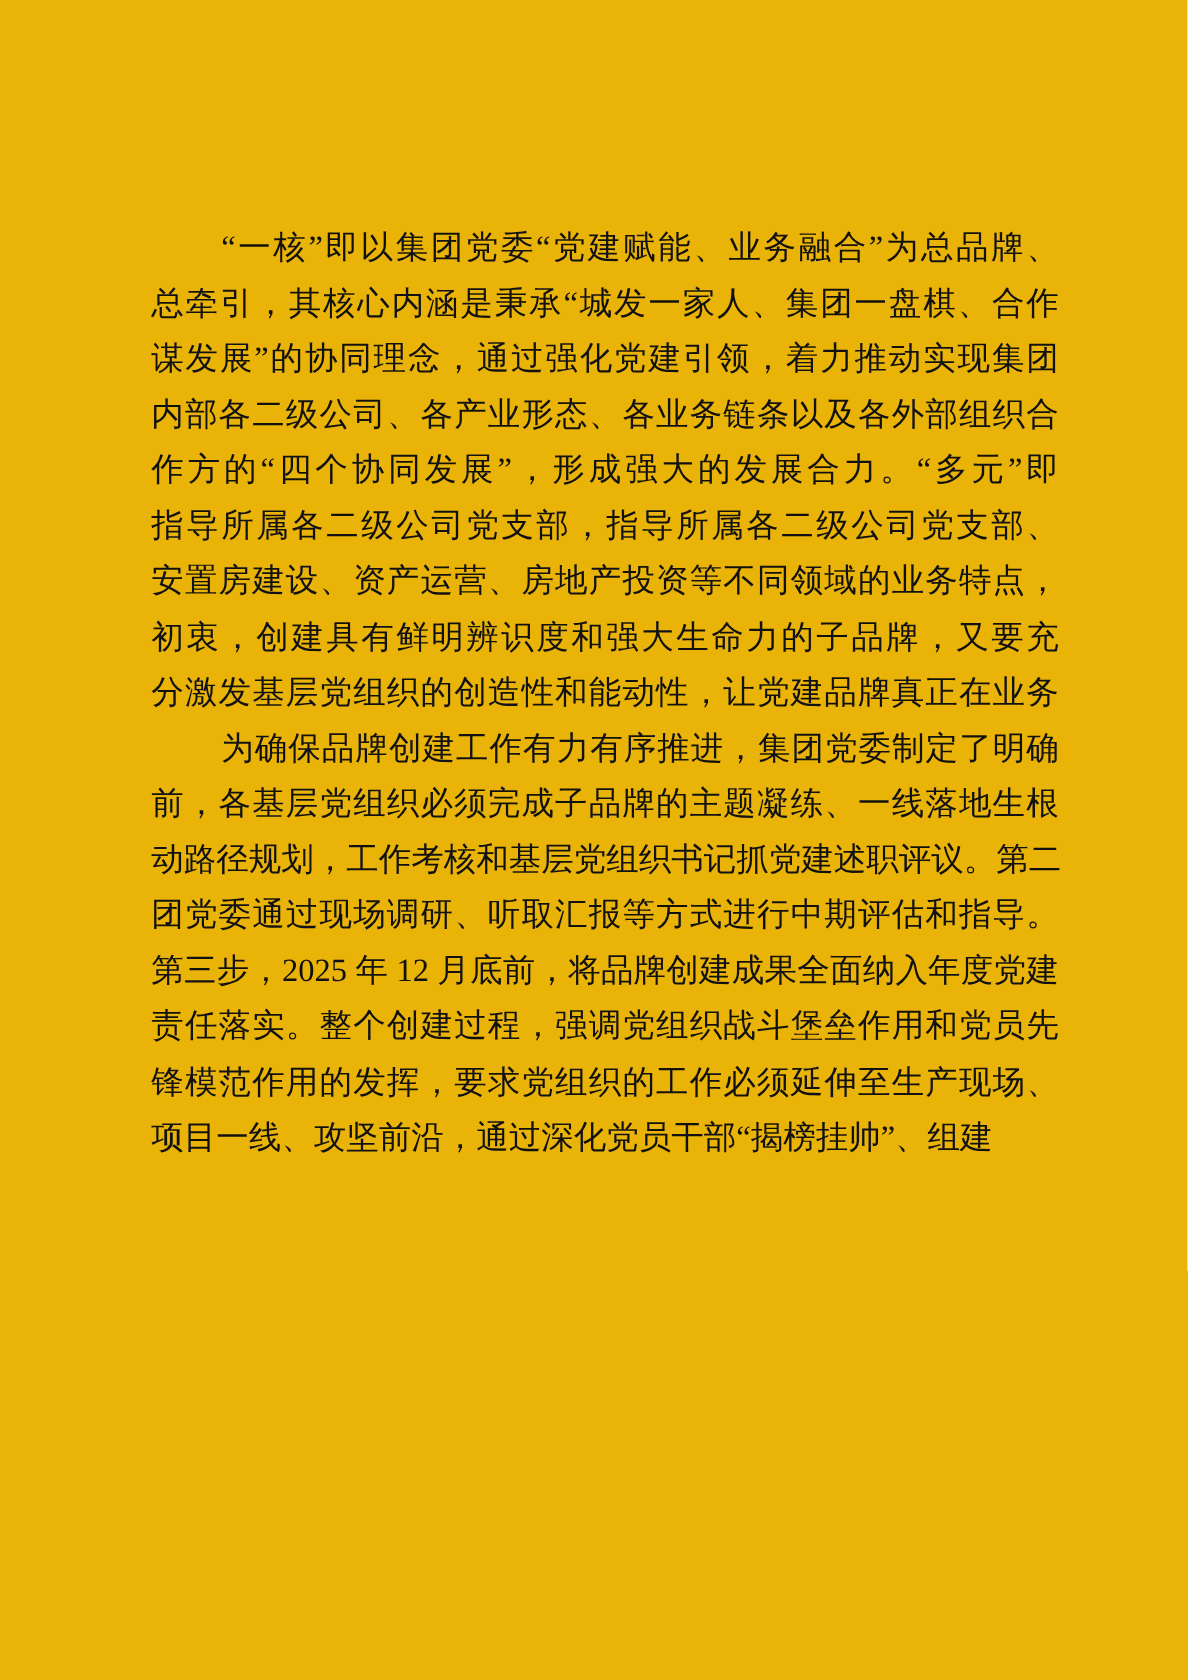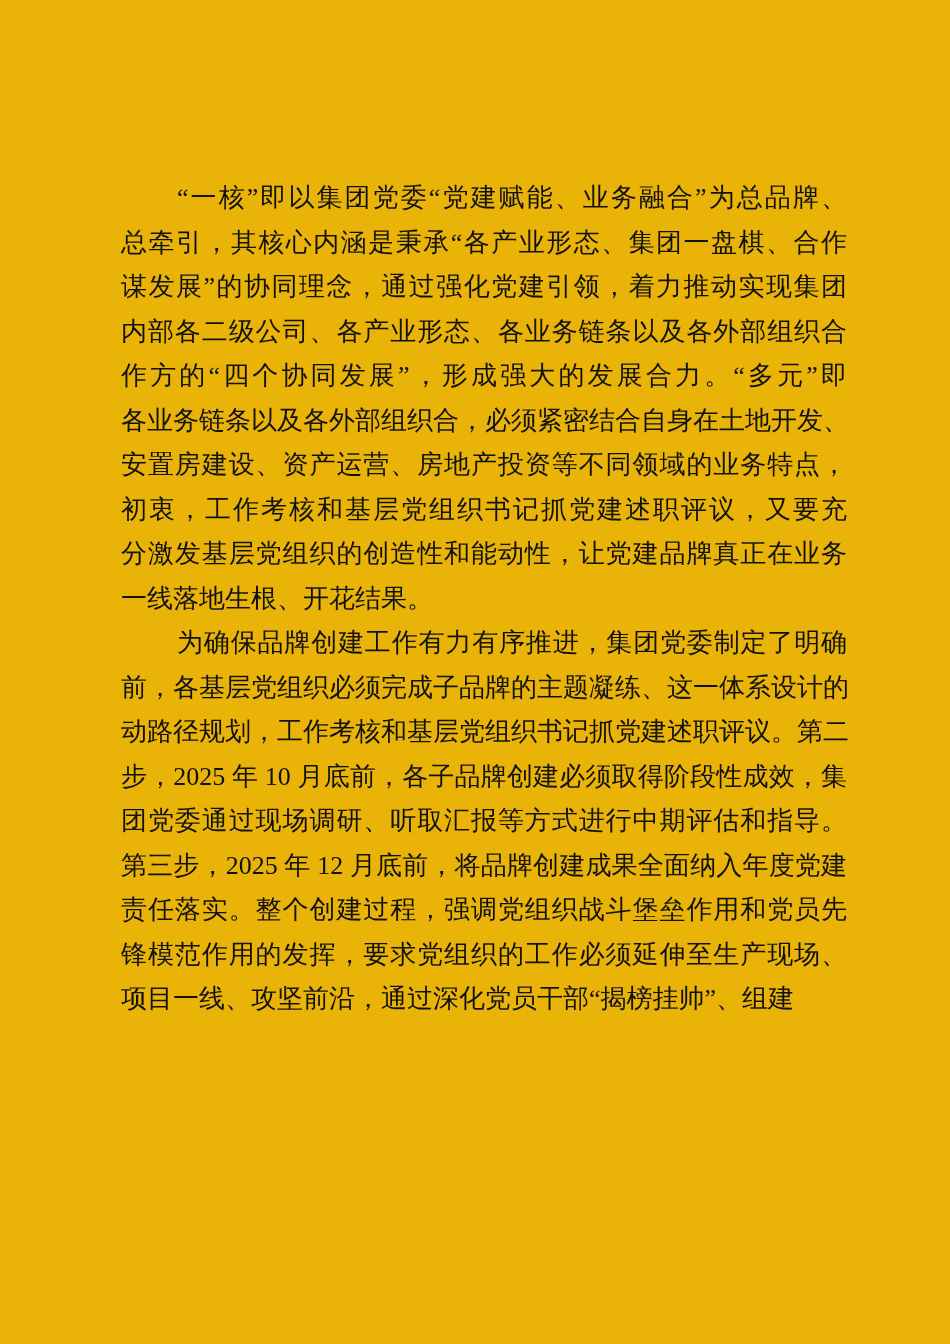--- a/index.html
+++ b/index.html
@@ -44,36 +44,34 @@
   }
 </style>
 </head>
 <body>
 
 <div class="page">
   <div class="doc-body">
 
     <div class="paragraph">
       <div class="line first">“一核”即以集团党委“党建赋能、业务融合”为总品牌、</div>
-      <div class="line">总牵引，其核心内涵是秉承“各产业形态、集团一盘棋、合作</div>
+      <div class="line">总牵引，其核心内涵是秉承“城发一家人、集团一盘棋、合作</div>
       <div class="line">谋发展”的协同理念，通过强化党建引领，着力推动实现集团</div>
       <div class="line">内部各二级公司、各产业形态、各业务链条以及各外部组织合</div>
       <div class="line">作方的“四个协同发展”，形成强大的发展合力。“多元”即</div>
-      <div class="line">各业务链条以及各外部组织合，必须紧密结合自身在土地开发、</div>
+      <div class="line">指导所属各二级公司党支部，指导所属各二级公司党支部、</div>
       <div class="line">安置房建设、资产运营、房地产投资等不同领域的业务特点，</div>
-      <div class="line">初衷，工作考核和基层党组织书记抓党建述职评议，又要充</div>
+      <div class="line">初衷，创建具有鲜明辨识度和强大生命力的子品牌，又要充</div>
       <div class="line">分激发基层党组织的创造性和能动性，让党建品牌真正在业务</div>
-      <div class="line last">一线落地生根、开花结果。</div>
     </div>
 
     <div class="paragraph">
       <div class="line first">为确保品牌创建工作有力有序推进，集团党委制定了明确</div>
-      <div class="line">前，各基层党组织必须完成子品牌的主题凝练、这一体系设计的</div>
+      <div class="line">前，各基层党组织必须完成子品牌的主题凝练、一线落地生根</div>
       <div class="line">动路径规划，工作考核和基层党组织书记抓党建述职评议。第二</div>
-      <div class="line">步，2025 年 10 月底前，各子品牌创建必须取得阶段性成效，集</div>
       <div class="line">团党委通过现场调研、听取汇报等方式进行中期评估和指导。</div>
       <div class="line">第三步，2025 年 12 月底前，将品牌创建成果全面纳入年度党建</div>
       <div class="line">责任落实。整个创建过程，强调党组织战斗堡垒作用和党员先</div>
       <div class="line">锋模范作用的发挥，要求党组织的工作必须延伸至生产现场、</div>
       <div class="line last">项目一线、攻坚前沿，通过深化党员干部“揭榜挂帅”、组建</div>
     </div>
 
   </div>
 </div>
 

